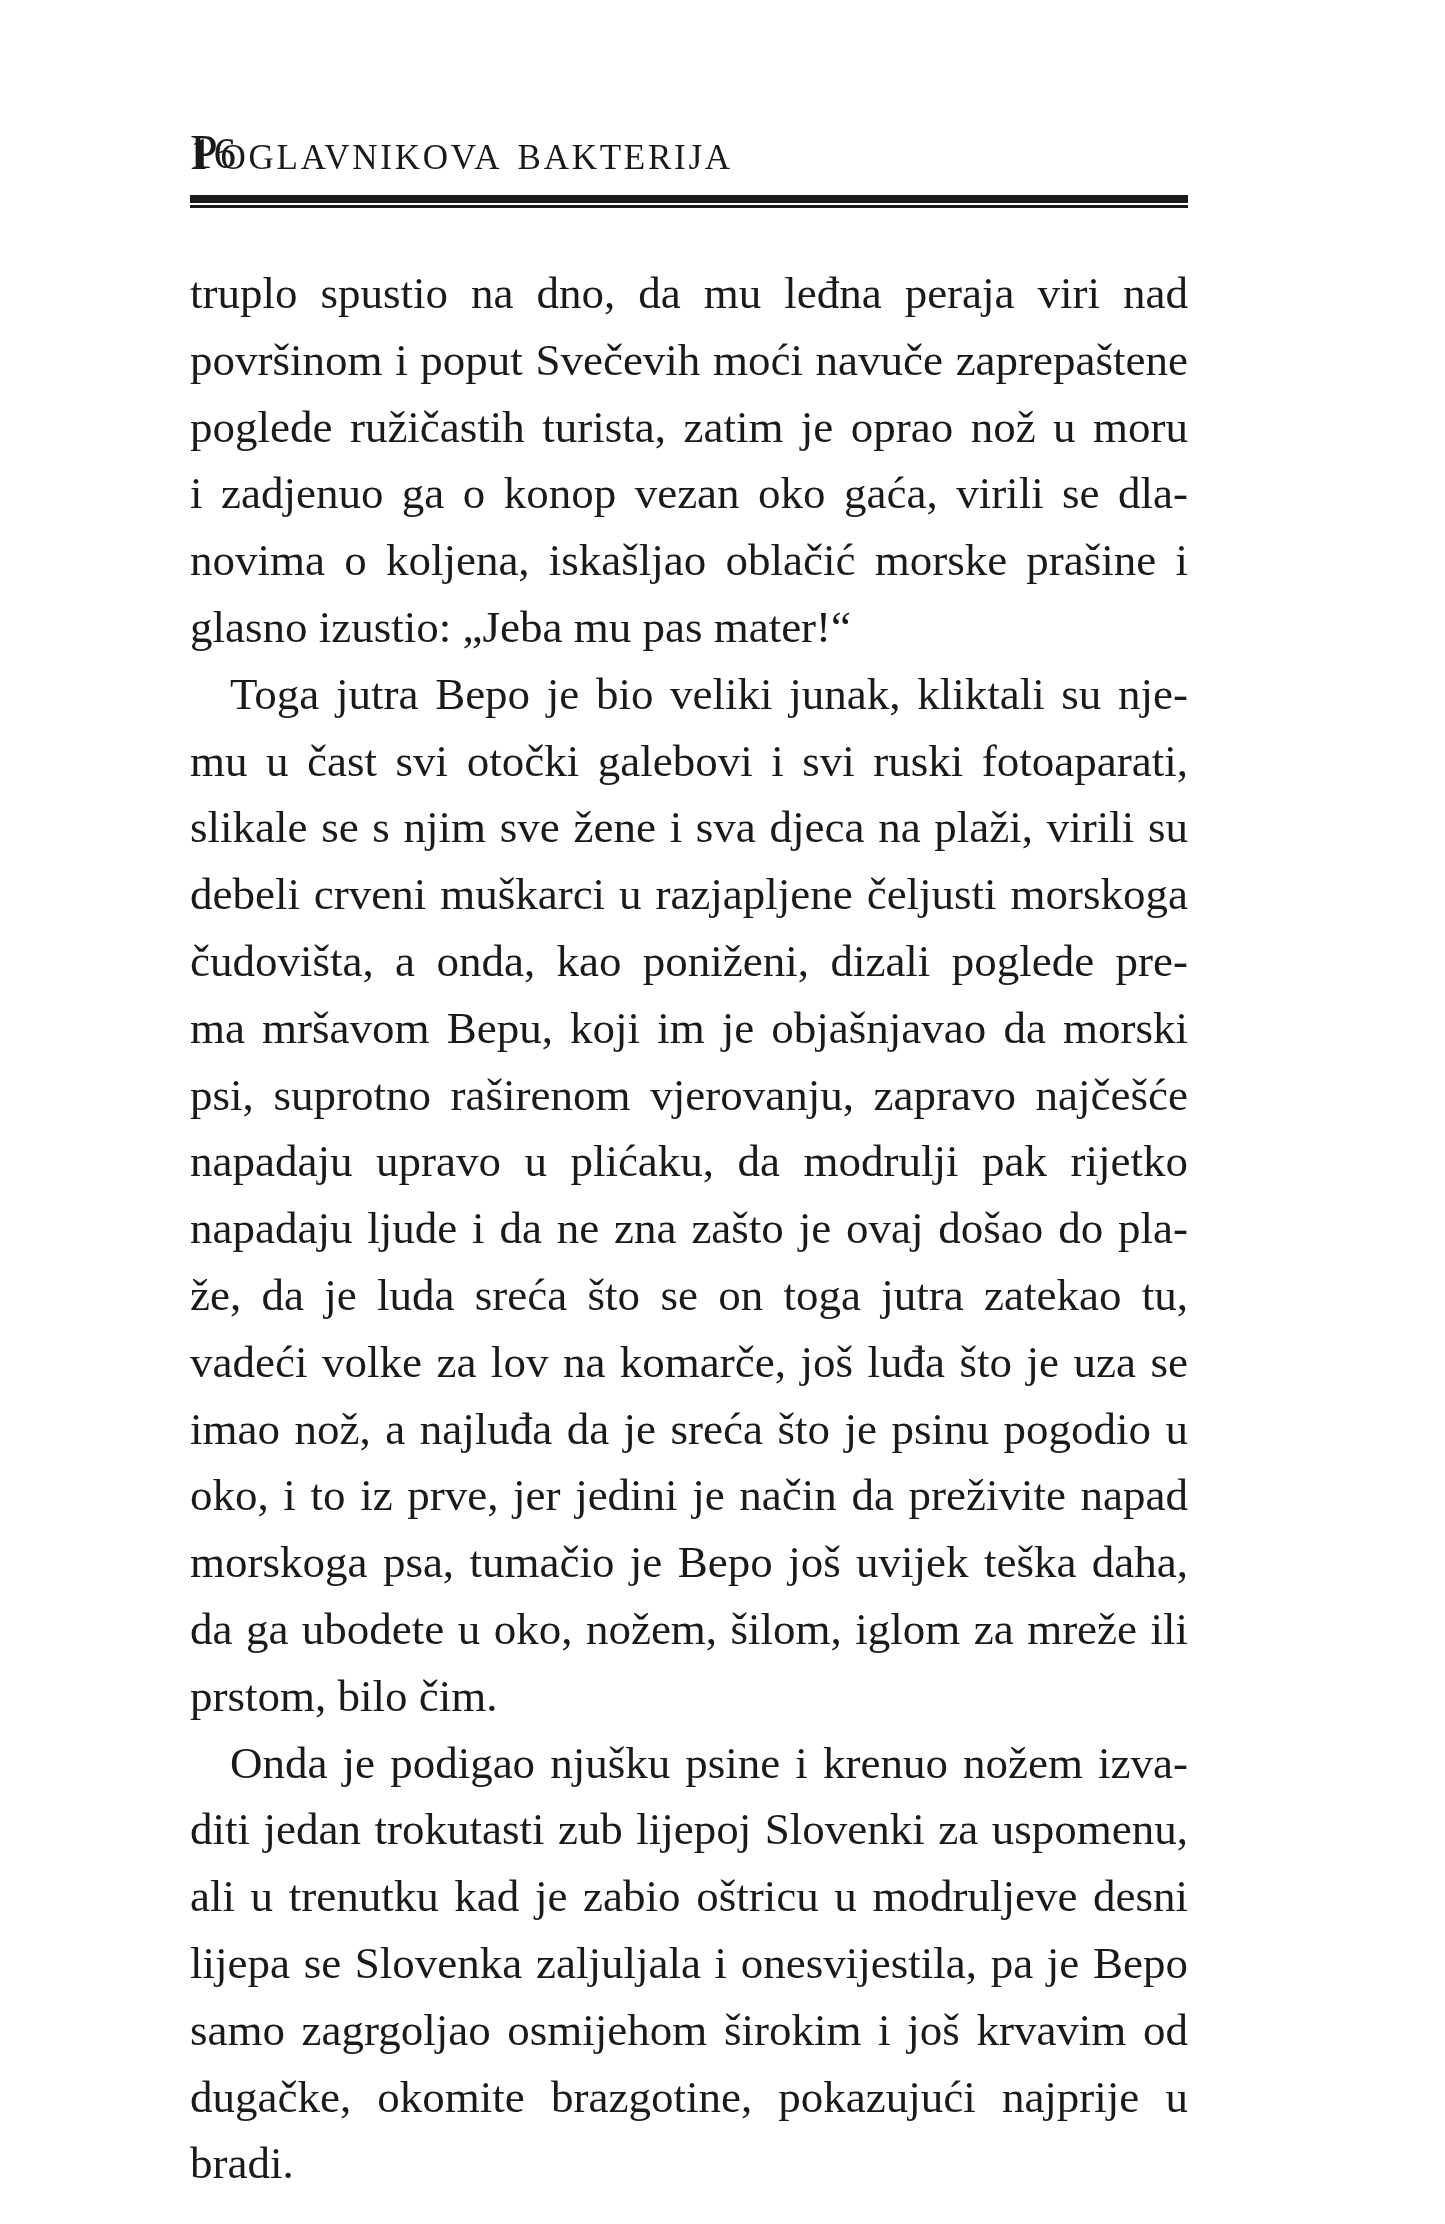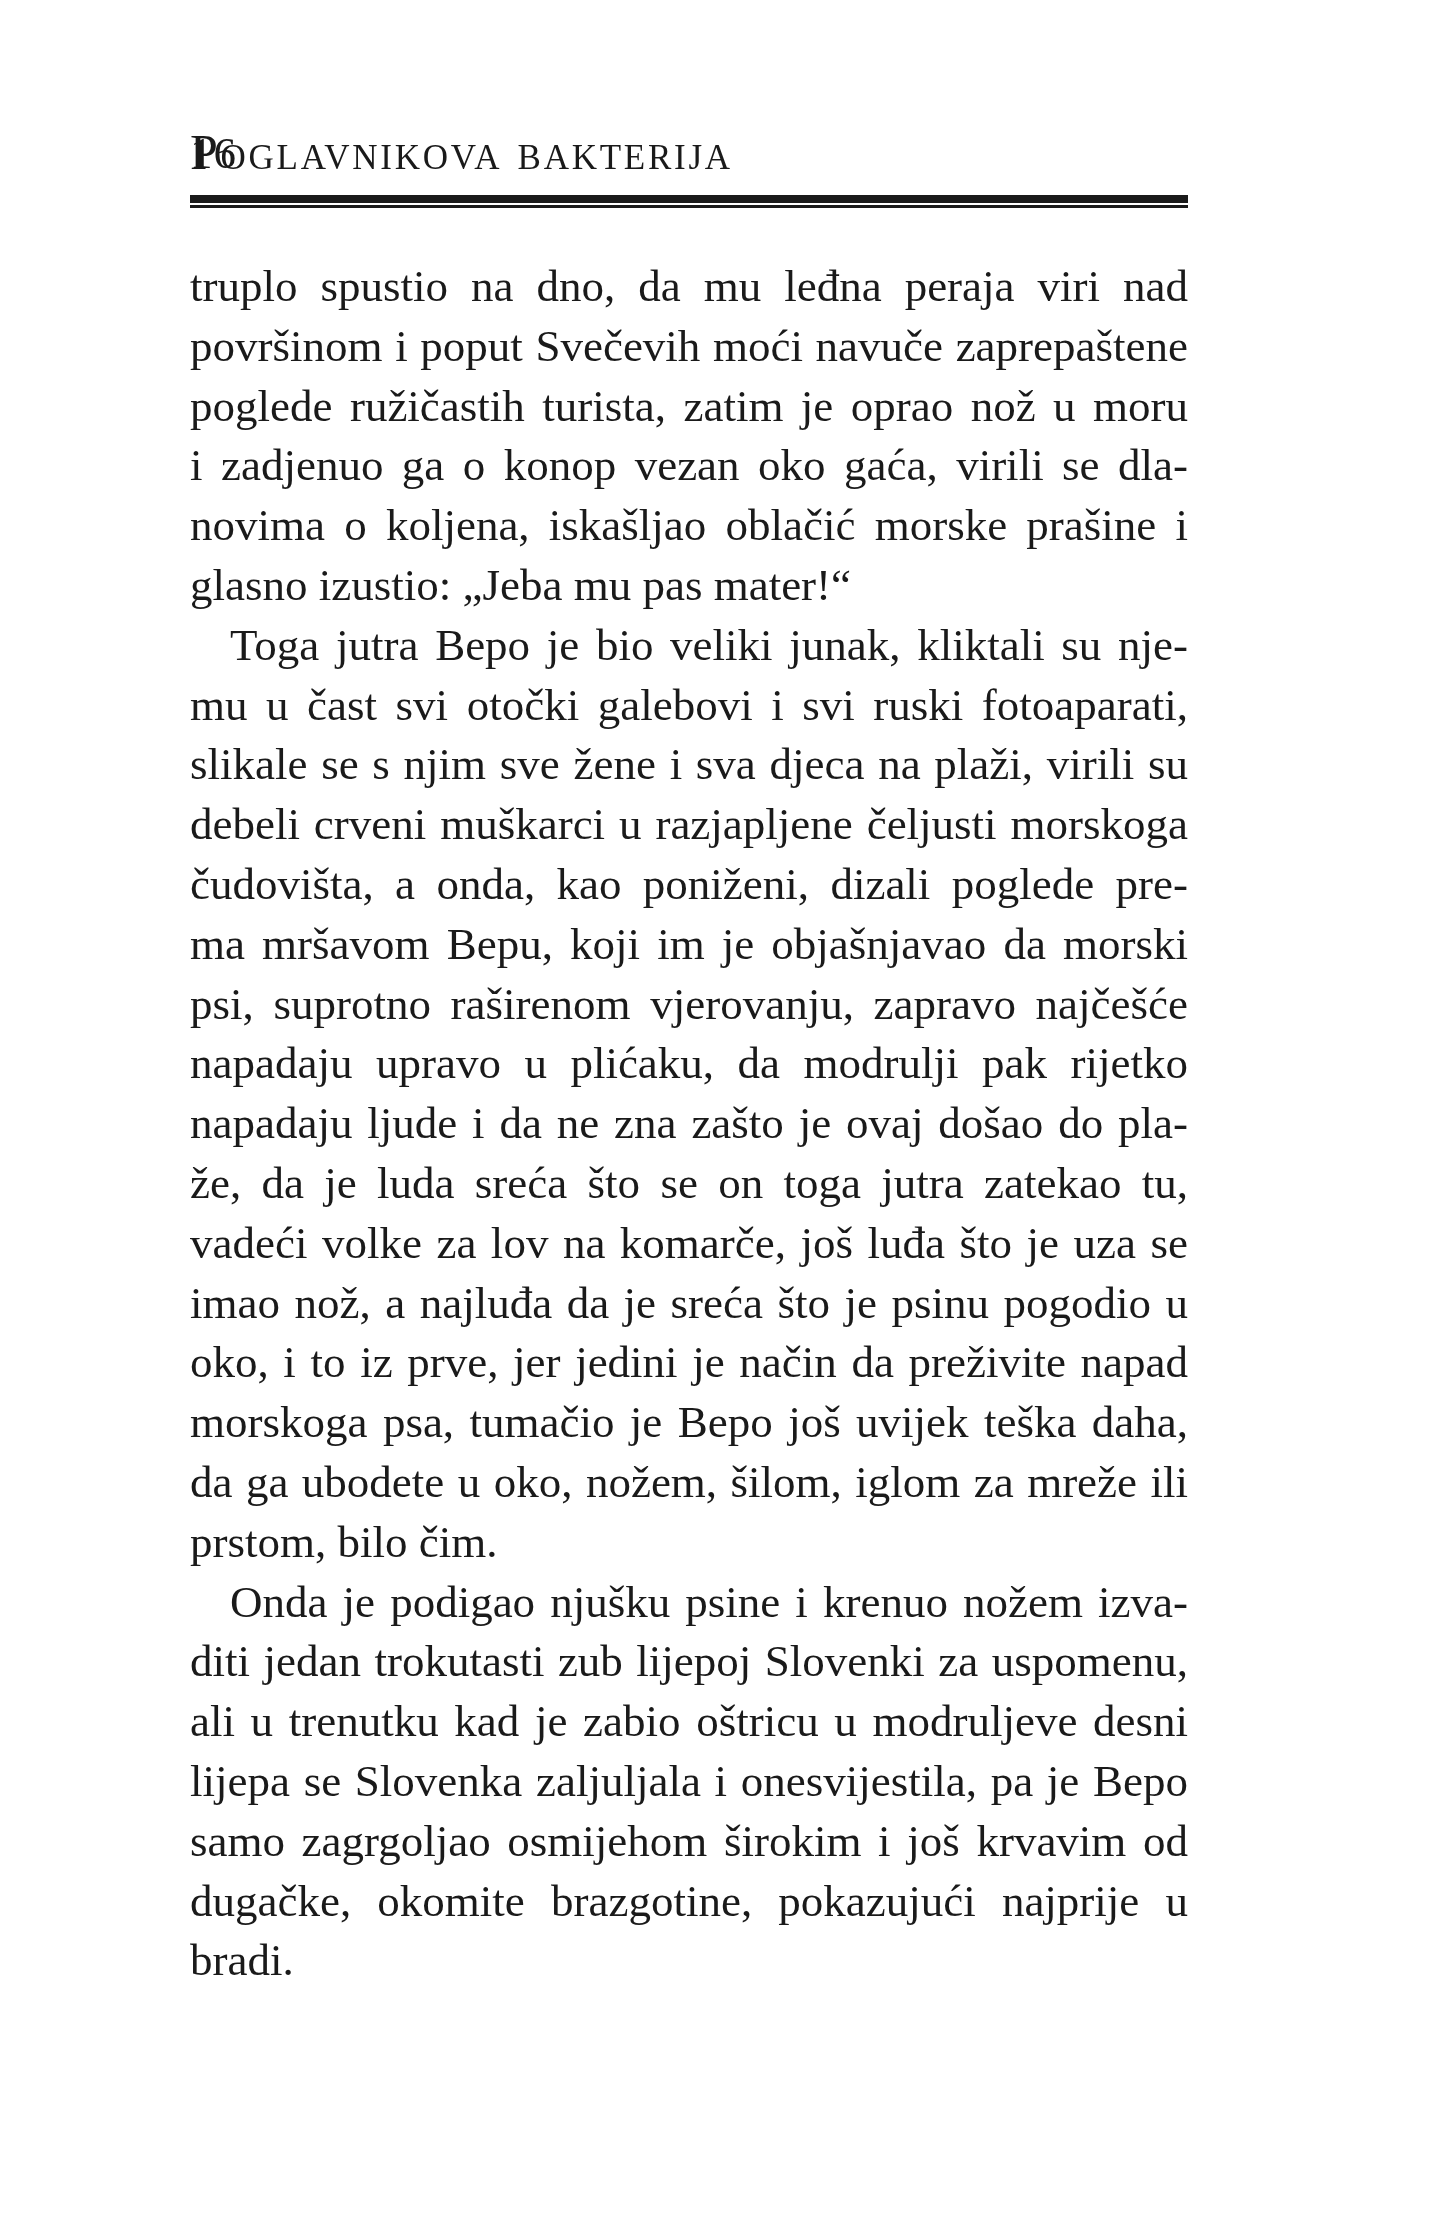--- a/index.html
+++ b/index.html
@@ -59,20 +59,21 @@
     width: 998px;
     font-size: 45px;
     line-height: 59.8px;
   }
   .line {
     text-align: justify;
     text-align-last: justify;
     white-space: normal;
     height: 59.8px;
     overflow: visible;
+    margin-top: 7px;
   }
   .line.para-end {
     text-align-last: left;
   }
   .line.indent {
     text-indent: 40px;
   }
 </style>
 </head>
 <body>

